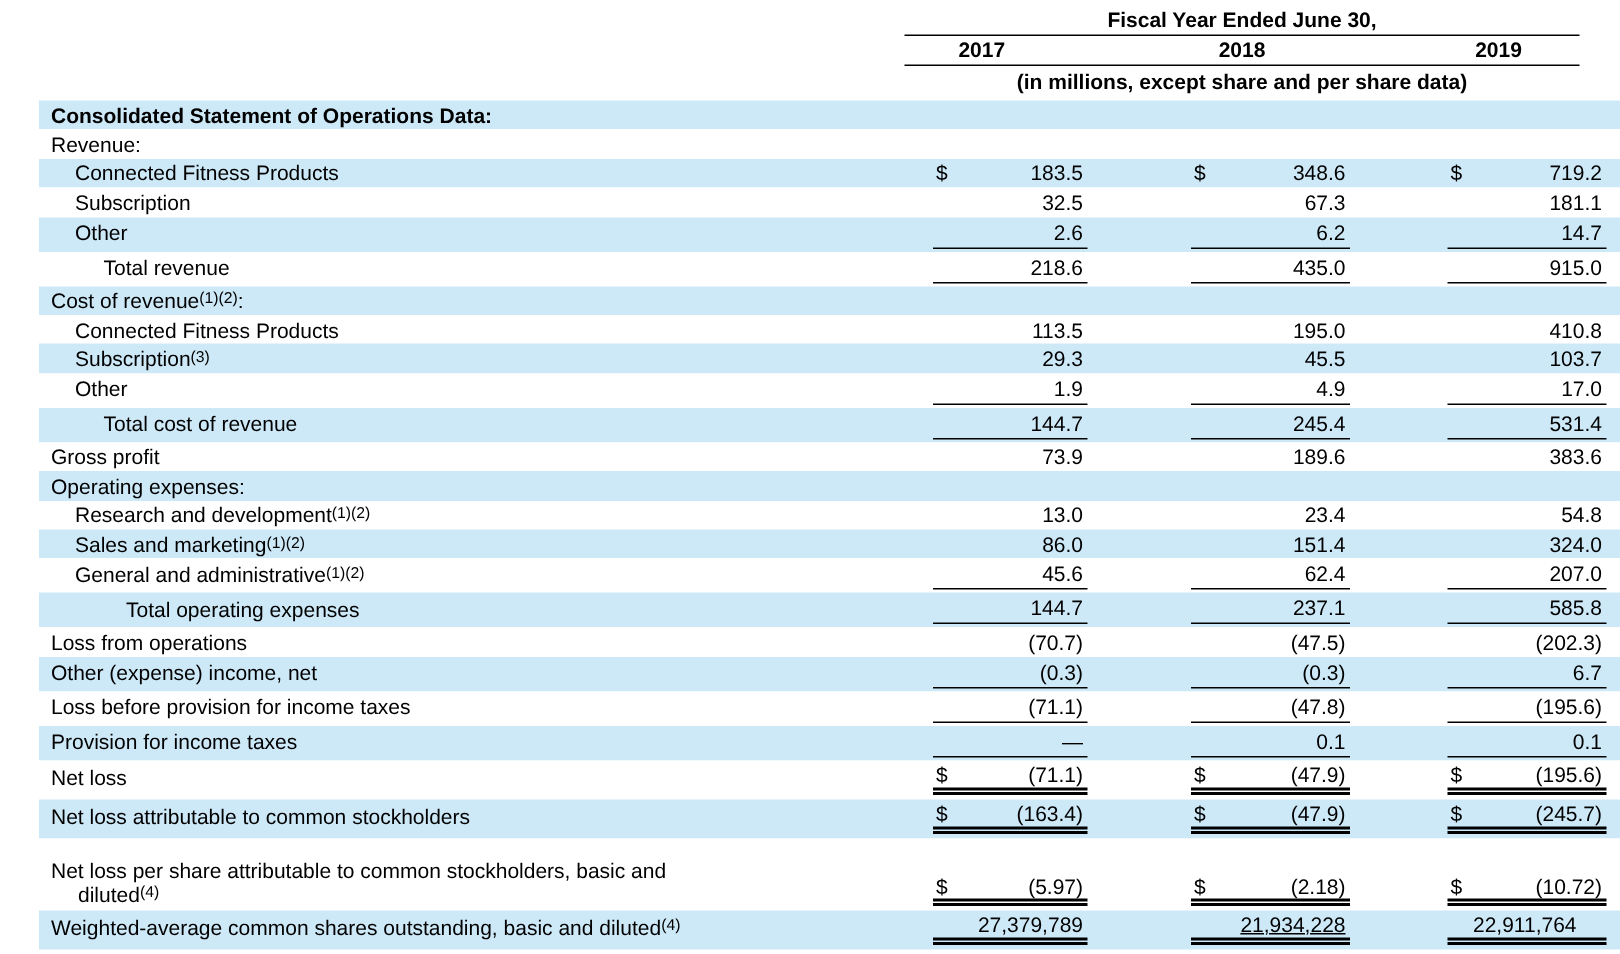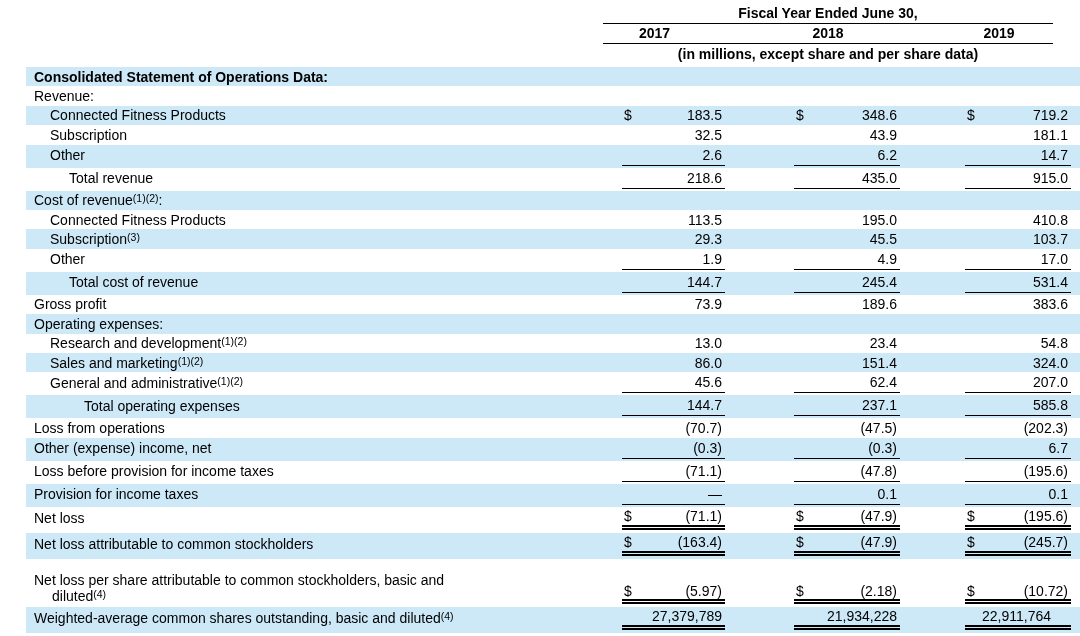--- a/index.html
+++ b/index.html
@@ -99,21 +99,21 @@
           <span class="dollar">$</span>
           <span>719.2</span>
         </div>
       </div>
       <div class="row bg-white">
         <div class="label ind-1"><span>Subscription</span></div>
         <div class="num" style="grid-column: 2;">
           <span>32.5</span>
         </div>
         <div class="num" style="grid-column: 4;">
-          <span>43.9</span>
+          <span>67.3</span>
         </div>
         <div class="num" style="grid-column: 6;">
           <span>181.1</span>
         </div>
       </div>
       <div class="row bg-blue ul-single">
         <div class="label ind-1"><span>Other</span></div>
         <div class="num" style="grid-column: 2;">
           <span>2.6</span>
         </div>
@@ -344,21 +344,21 @@
         <div class="num" style="grid-column: 6;">
           <span class="dollar">$</span>
           <span>(10.72)</span>
         </div>
       </div>
       <div class="row bg-blue ul-double">
         <div class="label ind-0"><span>Weighted-average common shares outstanding, basic and diluted</span><sup>(4)</sup></div>
         <div class="num" style="grid-column: 2;">
           <span>27,379,789</span>
         </div>
-        <div class="num" style="grid-column: 4;">
+        <div class="num" style="grid-column: 4; text-decoration: underline;">
           <span>21,934,228</span>
         </div>
         <div class="num" style="grid-column: 6; justify-content: center;">
           <span>22,911,764</span>
         </div>
       </div>
     </div>
 
 </div>
 

